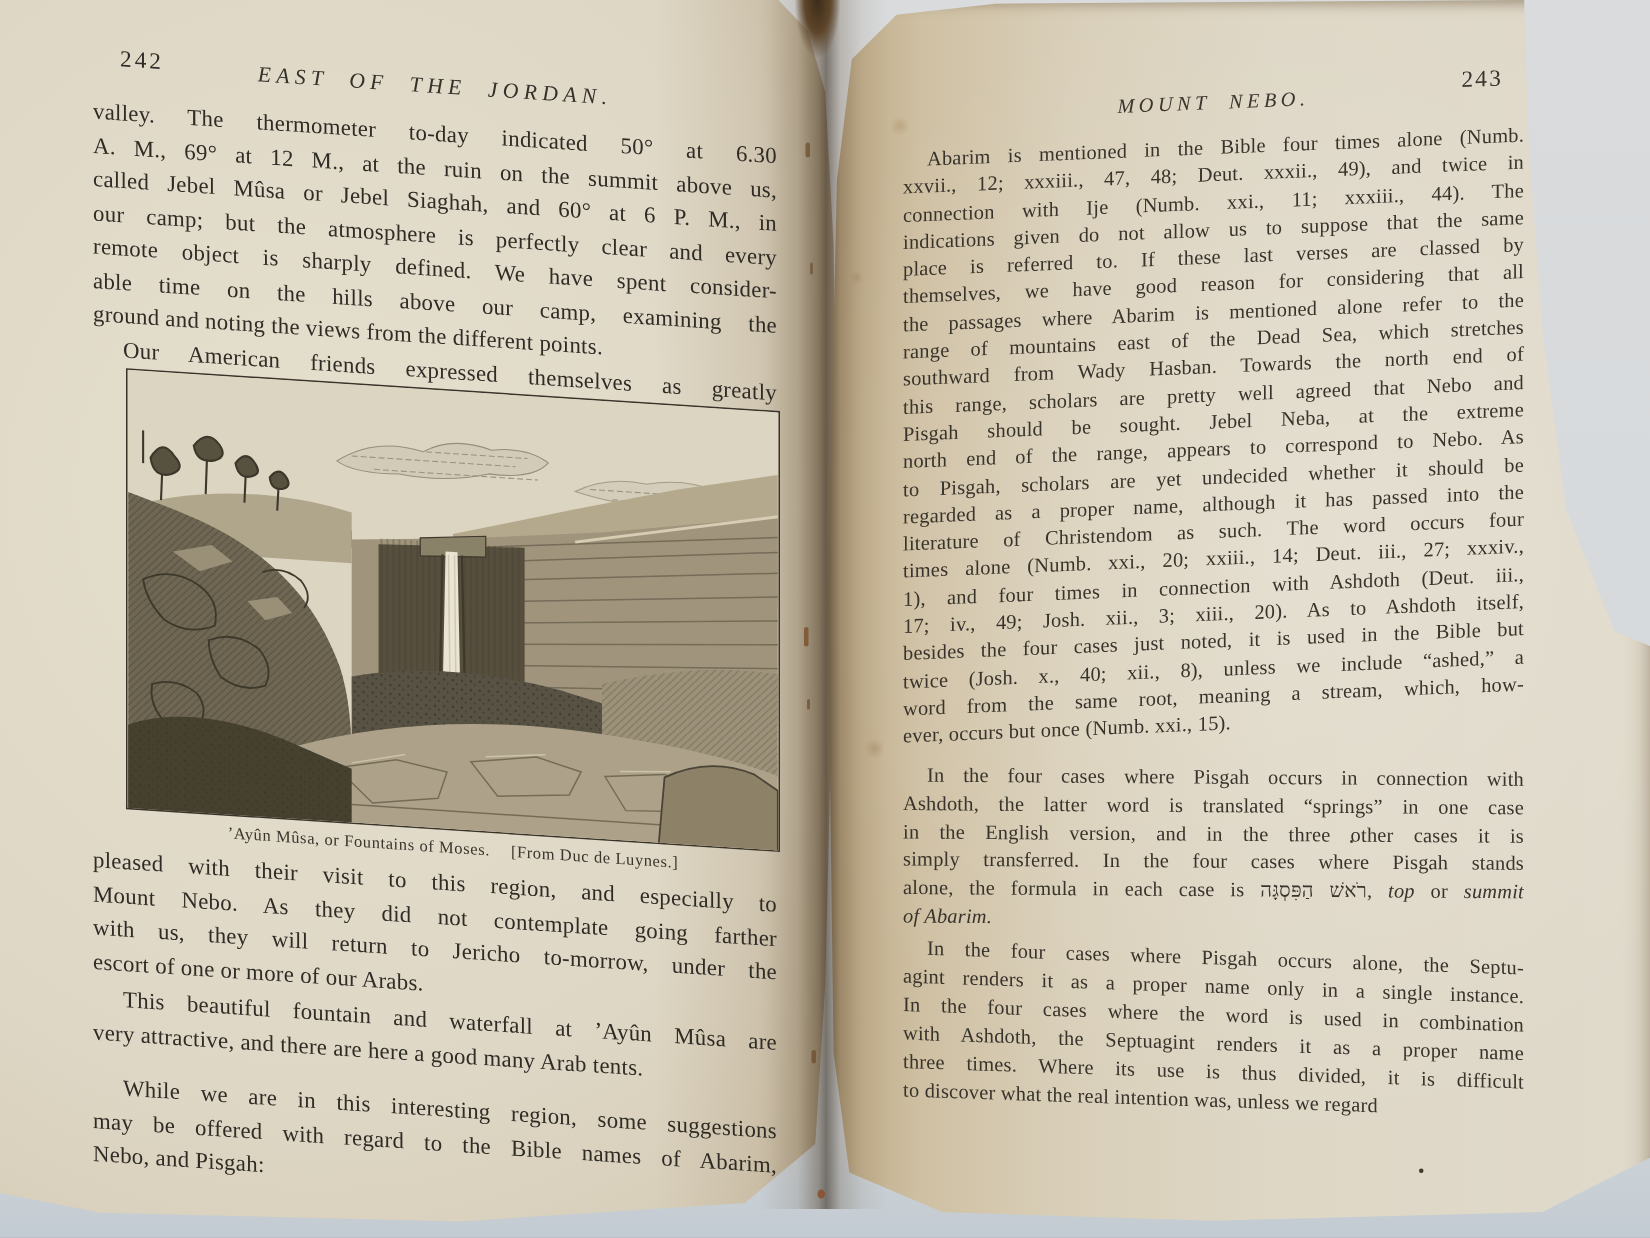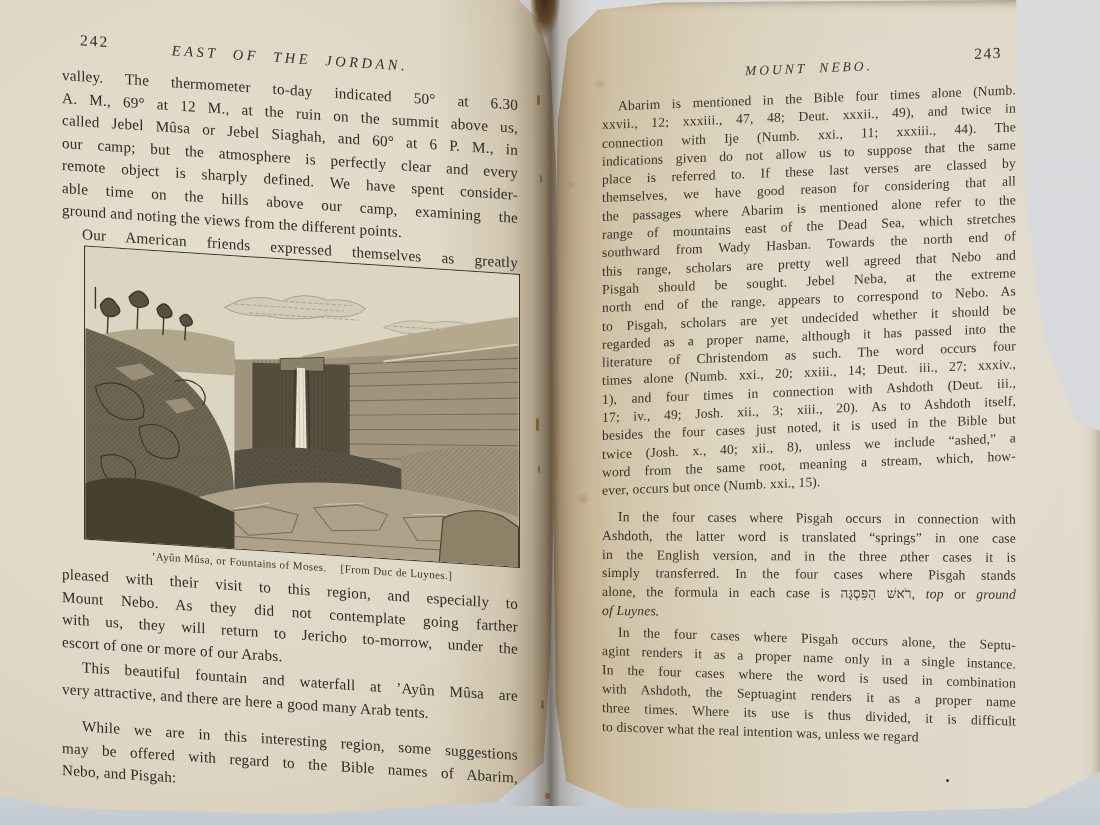--- a/index.html
+++ b/index.html
@@ -269,22 +269,22 @@
         <div class="tline last"><span>ever, occurs but once (Numb. xxi., 15).</span></div>
       </div>
   </div>
 
   <div class="right-block blockB">
     <div>
         <div class="tline" style="text-indent: 16px;"><span>In the four cases where Pisgah occurs in connection with</span></div>
         <div class="tline"><span>Ashdoth, the latter word is translated “springs” in one case</span></div>
         <div class="tline"><span>in the English version, and in the three other cases it is</span></div>
         <div class="tline"><span>simply transferred. In the four cases where Pisgah stands</span></div>
-        <div class="tline"><span>alone, the formula in each case is רֹאשׁ הַפִּסְגָּה, </span><i>top</i><span> or </span><i>ground</i></div>
-        <div class="tline last"><i>of Luynes.</i></div>
+        <div class="tline"><span>alone, the formula in each case is רֹאשׁ הַפִּסְגָּה, </span><i>top</i><span> or </span><i>summit</i></div>
+        <div class="tline last"><i>of Abarim.</i></div>
       </div>
   </div>
 
   <div class="right-block blockC">
     <div>
         <div class="tline" style="text-indent: 16px;"><span>In the four cases where Pisgah occurs alone, the Septu-</span></div>
         <div class="tline"><span>agint renders it as a proper name only in a single instance.</span></div>
         <div class="tline"><span>In the four cases where the word is used in combination</span></div>
         <div class="tline"><span>with Ashdoth, the Septuagint renders it as a proper name</span></div>
         <div class="tline"><span>three times. Where its use is thus divided, it is difficult</span></div>

